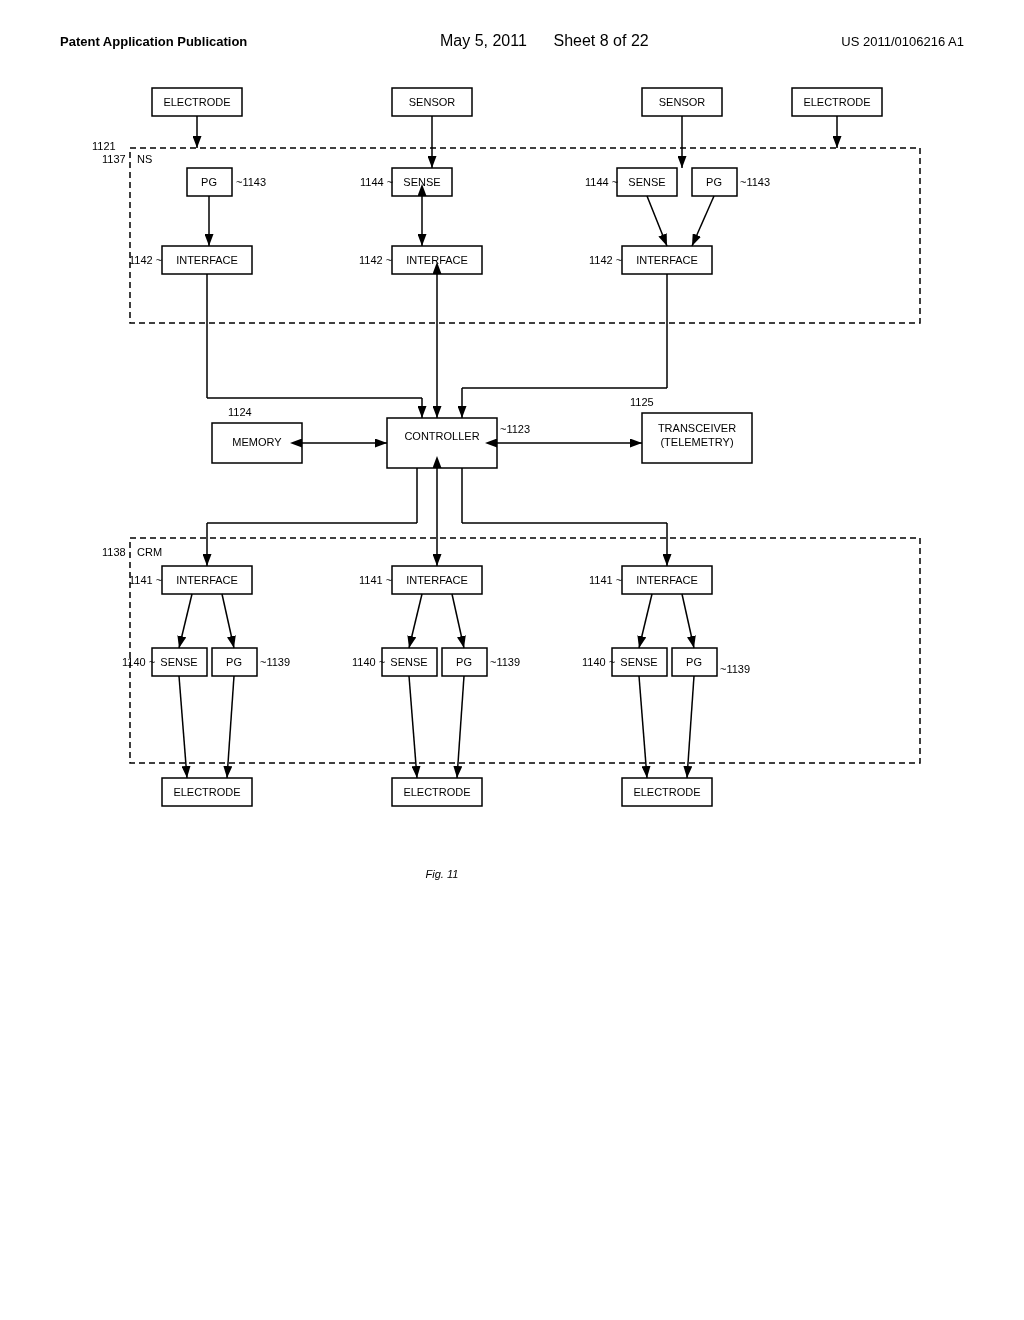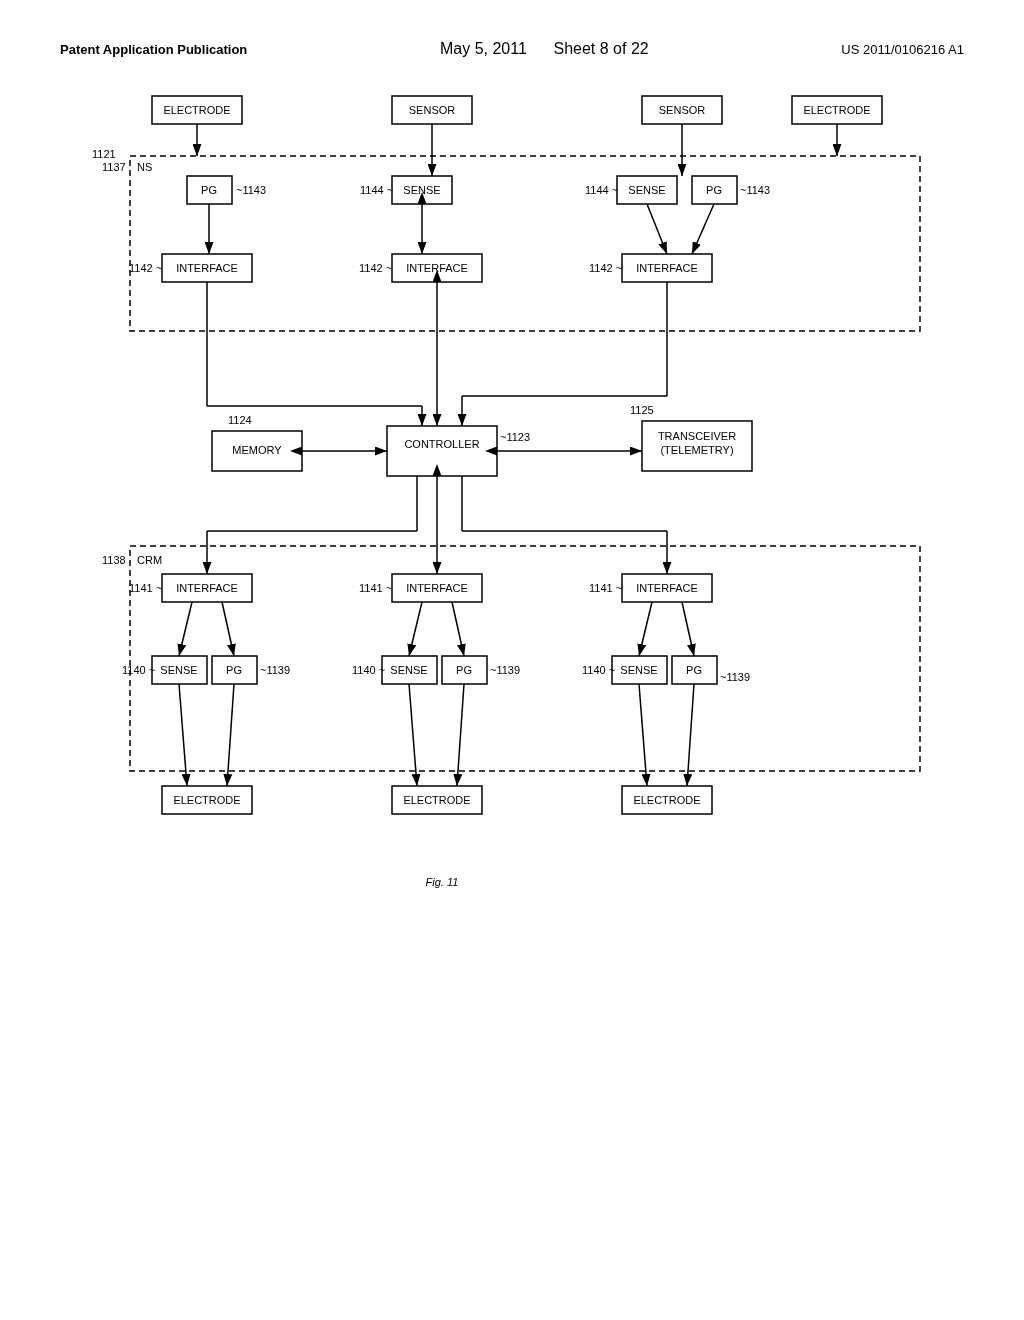--- a/index.html
+++ b/index.html
@@ -9,21 +9,21 @@
       width: 1024px;
       height: 1320px;
       overflow: hidden;
       position: relative;
     }
     .page {
       width: 1024px;
       height: 1320px;
       background: #fff;
       position: relative;
-      padding: 40px 60px;
+      padding: 32px 60px;
     }
     .header {
       display: flex;
       justify-content: space-between;
       align-items: center;
       font-size: 13px;
       margin-bottom: 20px;
       padding-bottom: 8px;
     }
     .header-left { font-weight: bold; font-size: 13px; }

